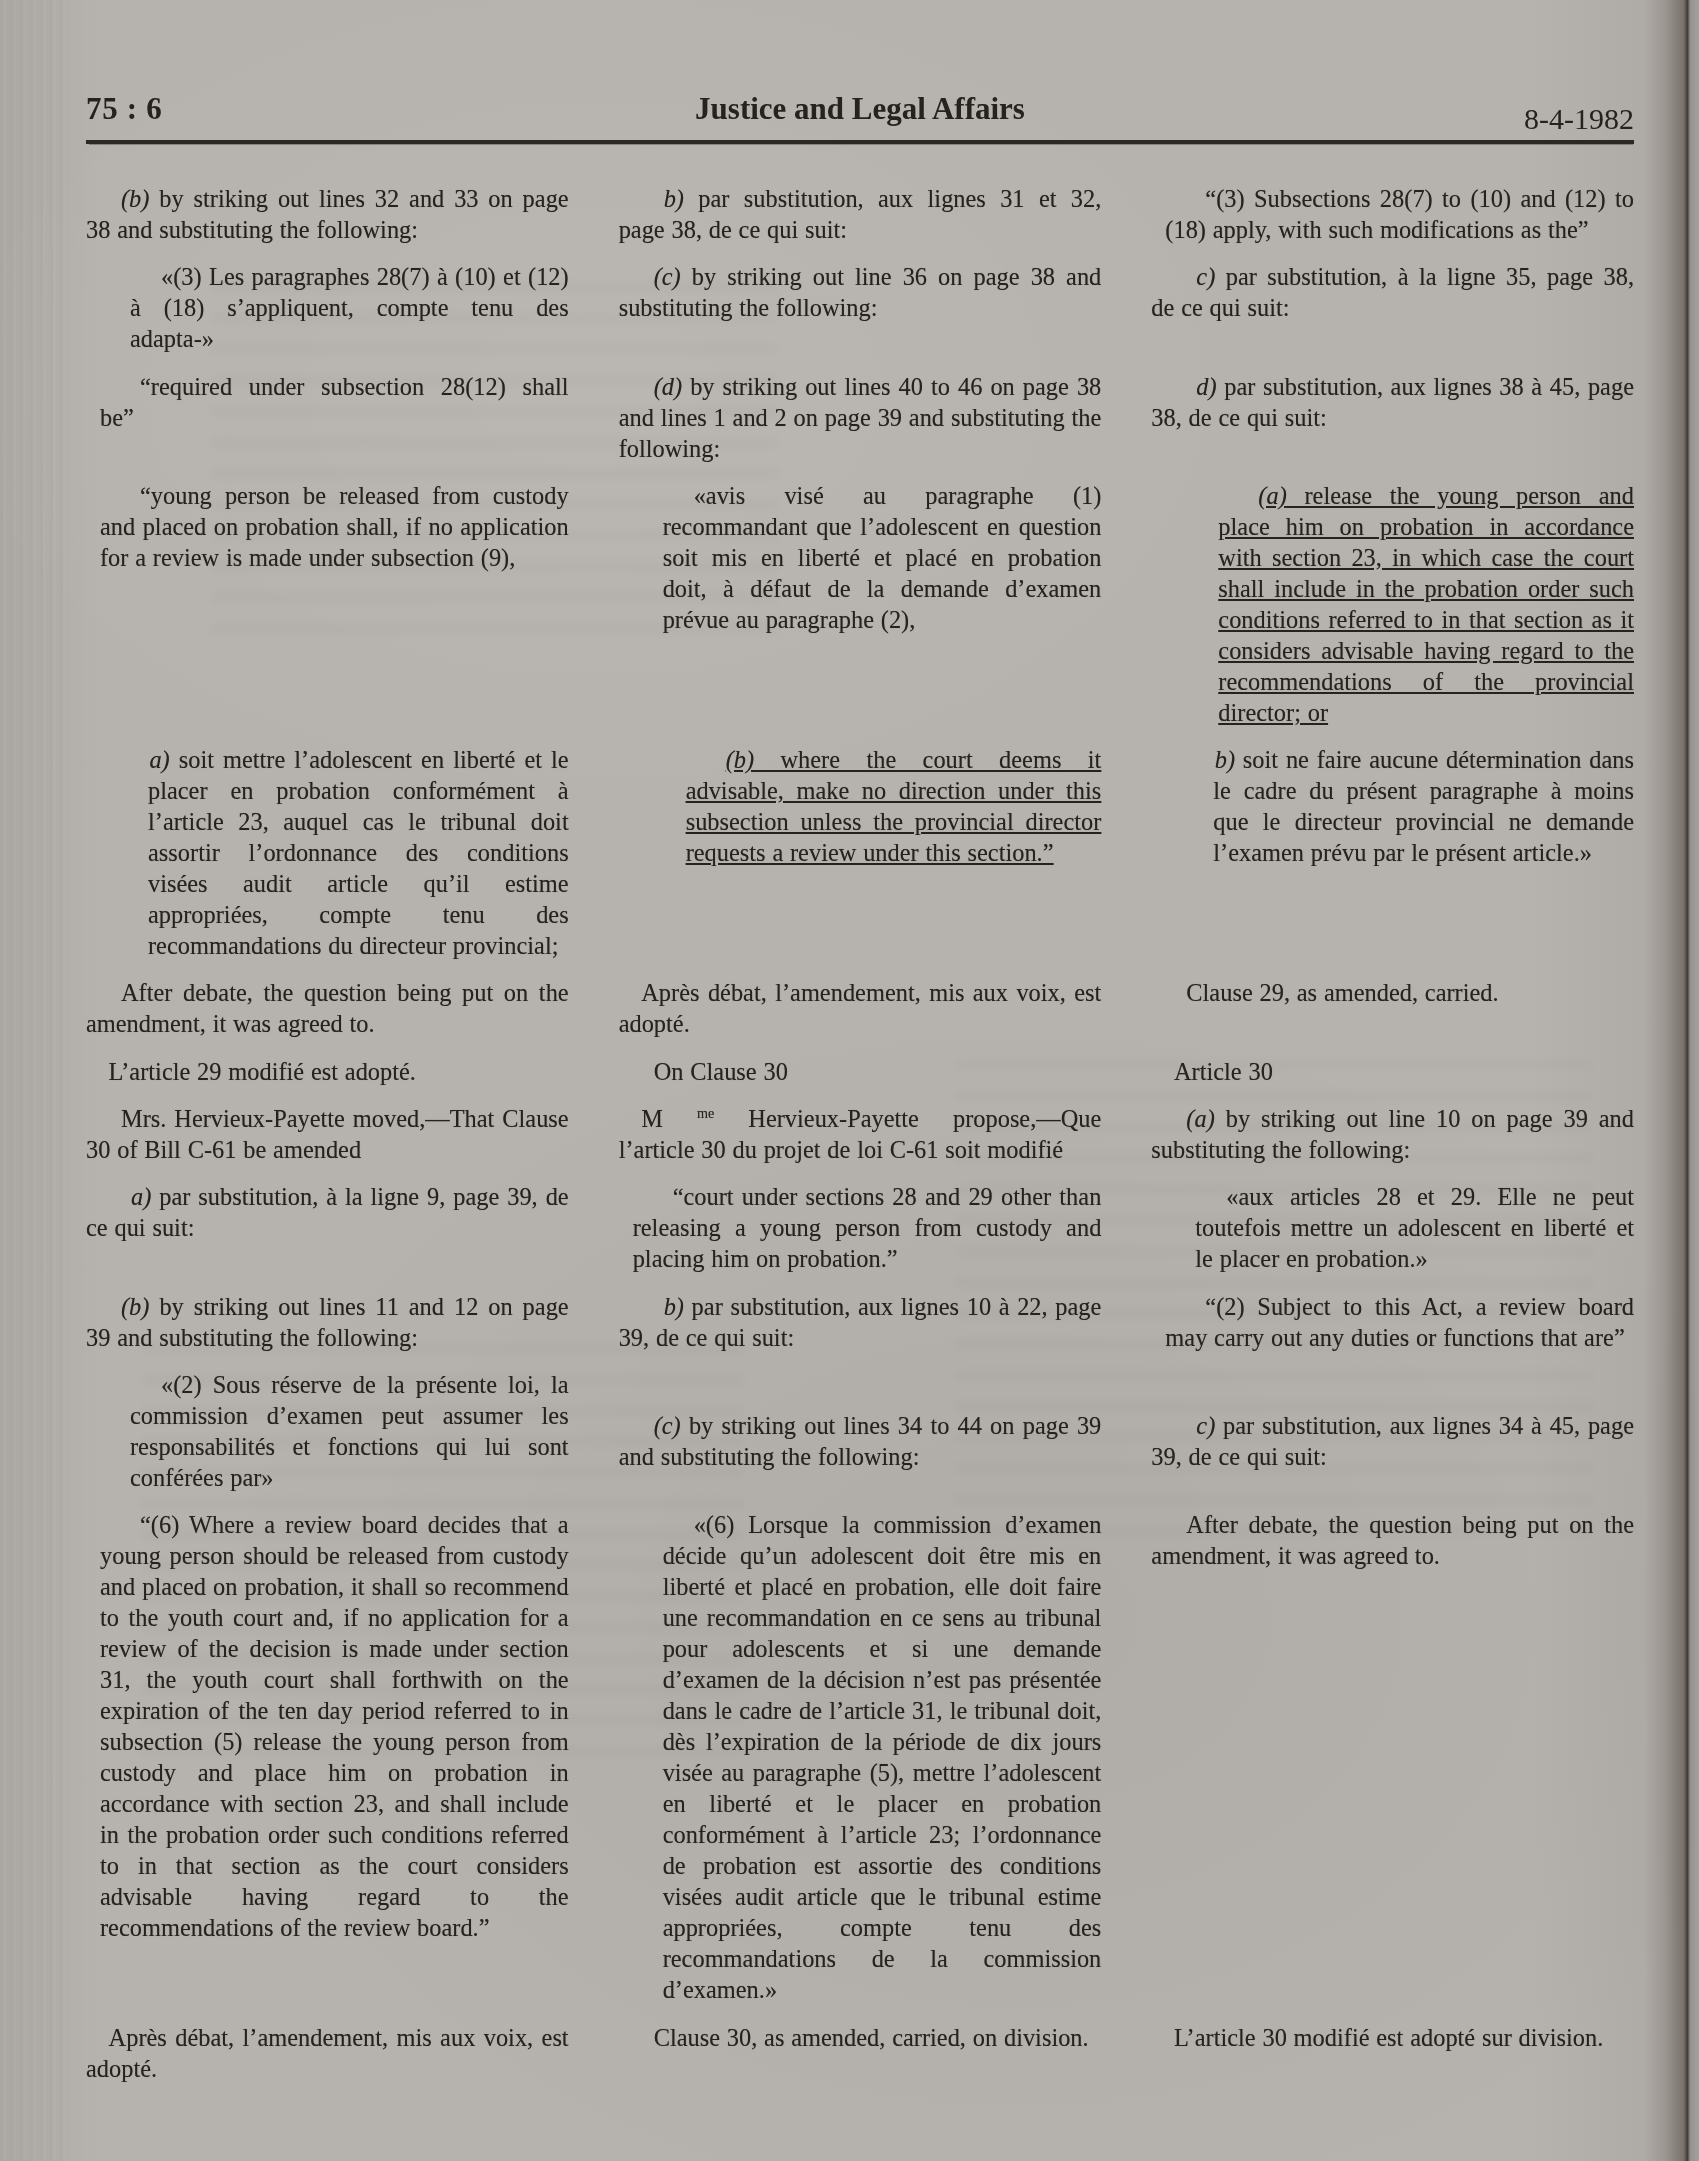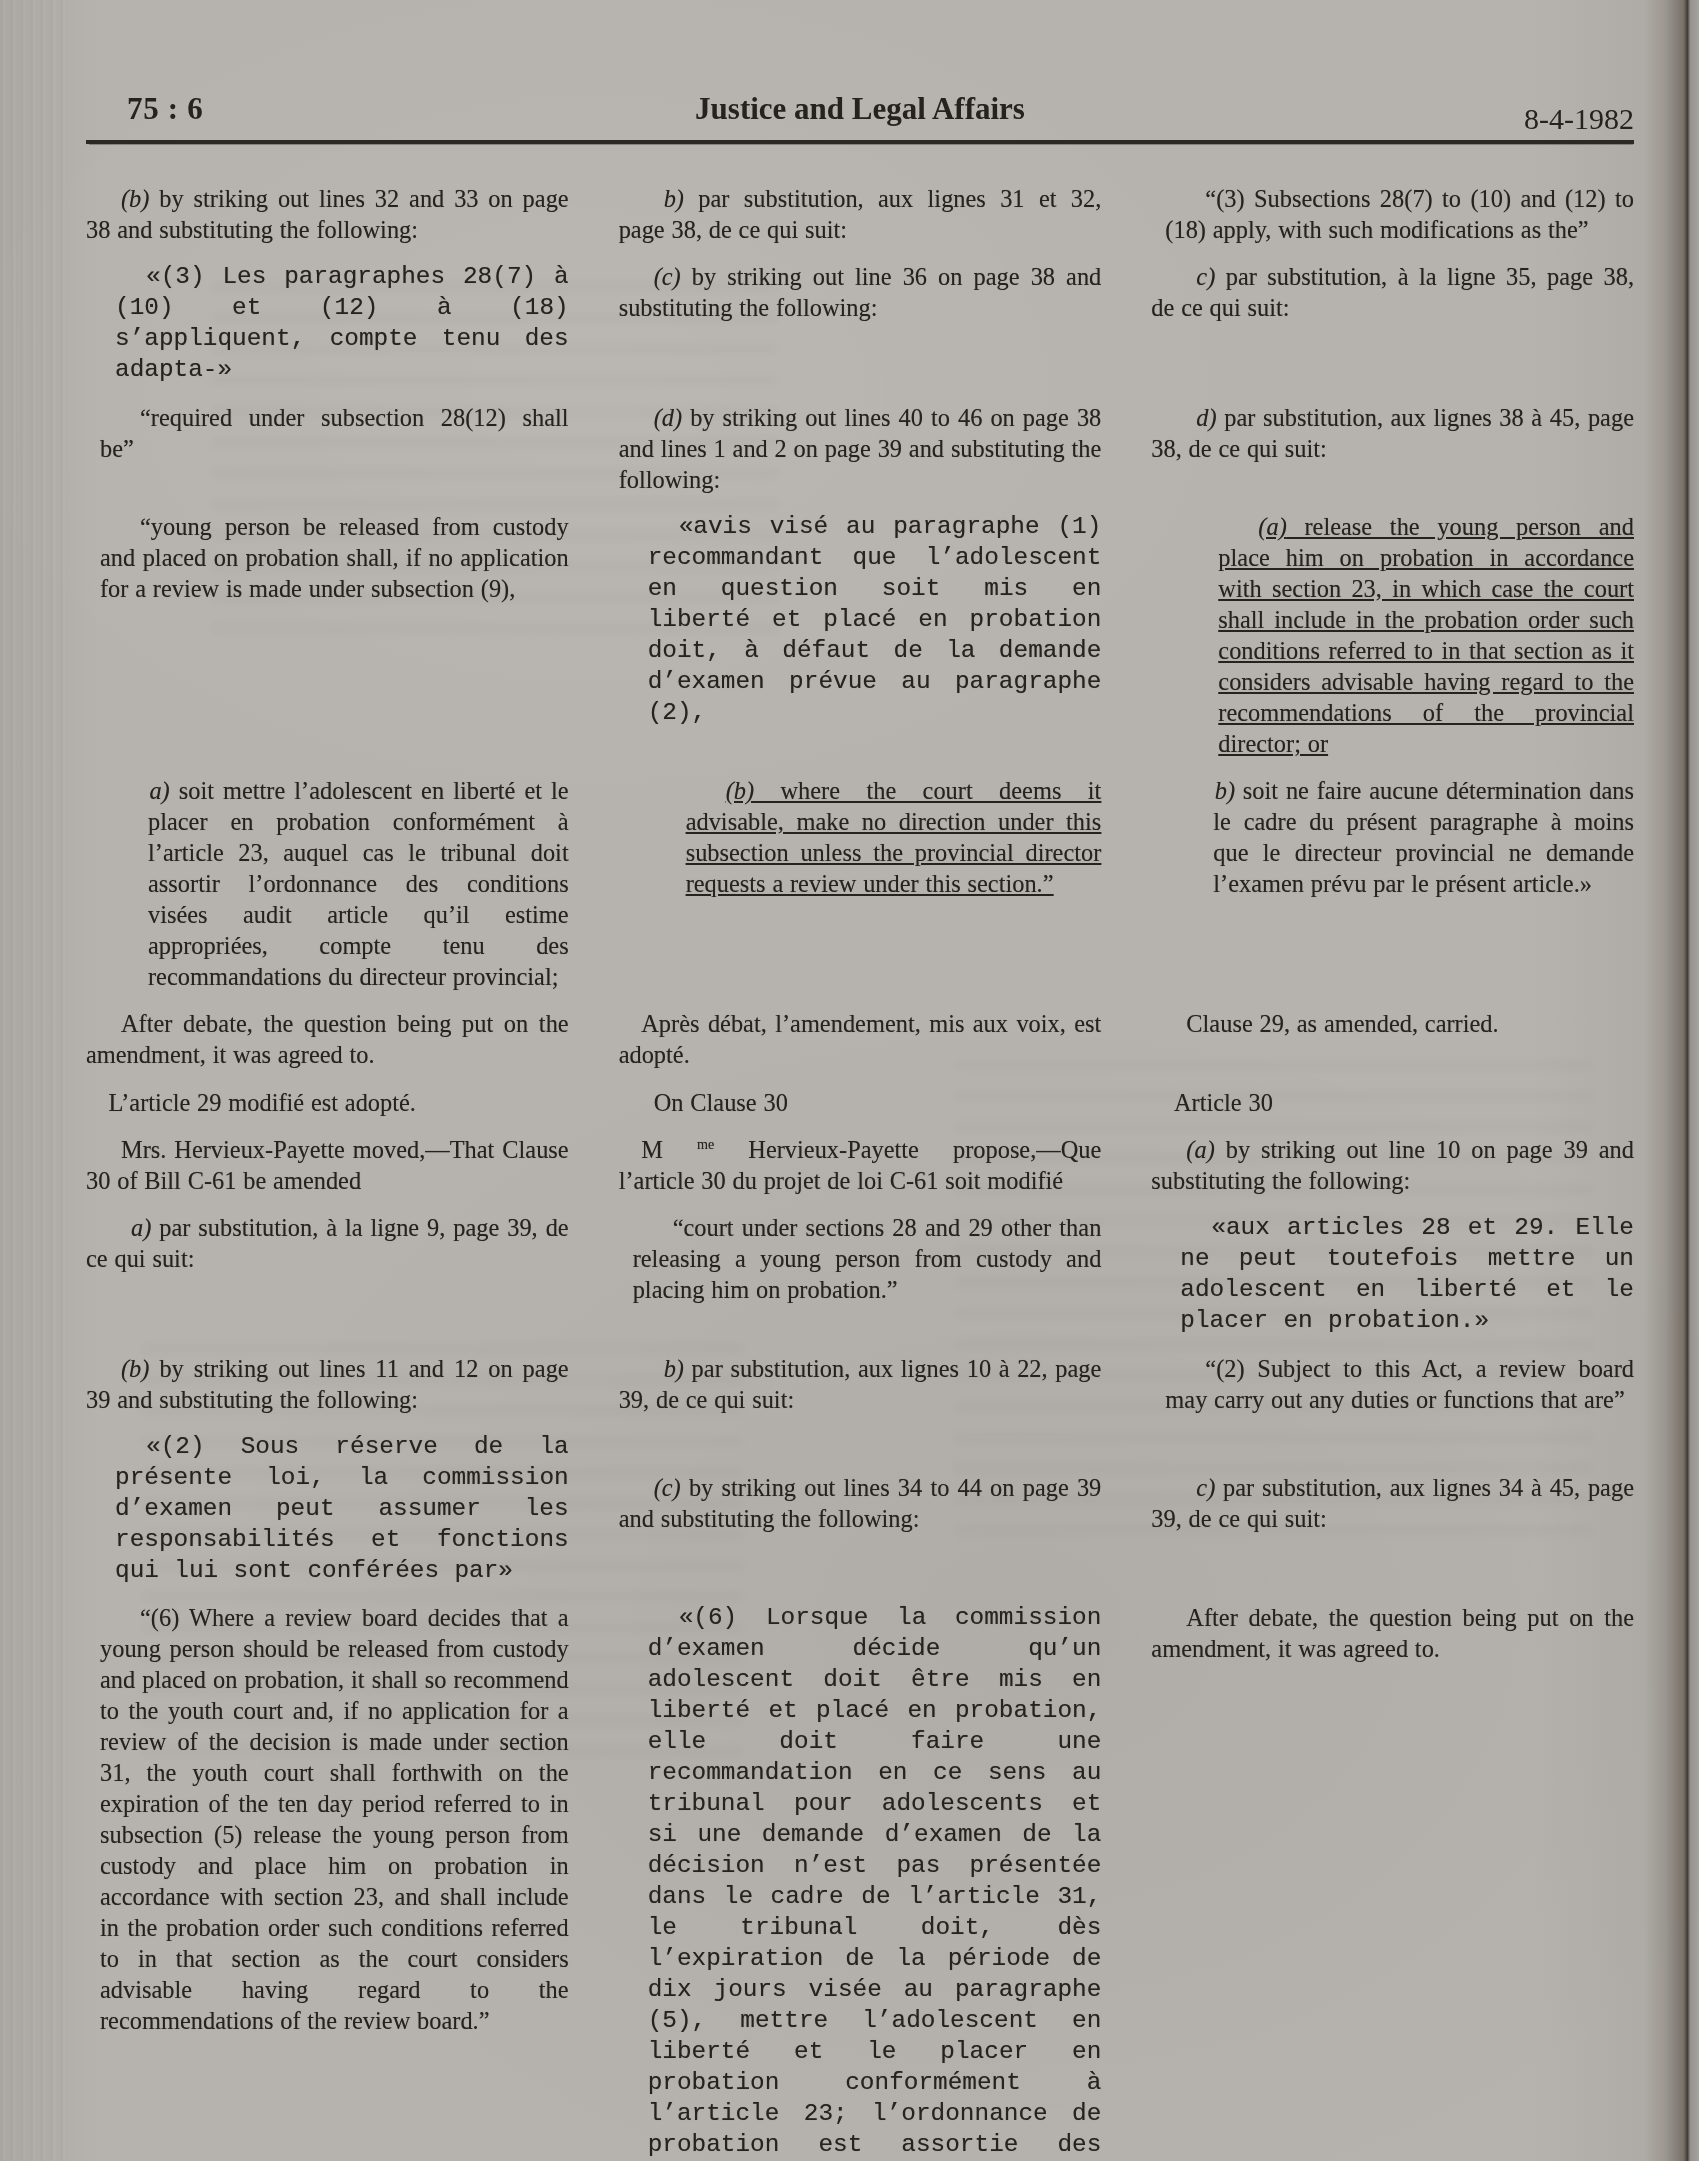--- a/index.html
+++ b/index.html
@@ -40,21 +40,21 @@
   .ghost-smudge{
     position:absolute;pointer-events:none;opacity:.05;
     background:repeating-linear-gradient(to bottom,
       rgba(40,34,28,.5) 0 8.5px, transparent 8.5px 31px);
     filter:blur(4.2px);
   }
   .header{
     position:absolute;left:86px;right:65px;top:91px;height:41px;
     font-size:31px;
   }
-  .header .pageno{position:absolute;left:0;top:0;font-weight:bold;letter-spacing:0.7px;margin-left:41px;}
+  .header .pageno{position:absolute;left:0;top:0;font-weight:bold;letter-spacing:0.7px;}
   .header .title{position:absolute;left:50%;transform:translateX(-50%);top:0;font-weight:bold;}
   .header .date{position:absolute;right:0;top:11px;font-size:30px;}
   .rule{
     position:absolute;left:86px;right:65px;top:140px;height:4.2px;
     background:#2c2822;
     box-shadow:0 1.4px 0.7px rgba(44,40,34,.35);
   }
   .columns{
     position:absolute;left:86px;right:65px;top:183px;
     display:grid;grid-template-columns:1fr 1fr 1fr;
@@ -69,21 +69,21 @@
     word-spacing:0.7px;
   }
   sup{font-size:.58em;line-height:0;margin-left:34px;}
   
   .cell.en p.p  {text-indent:35px;}
   .cell.en p.q1 {margin-left:14px;text-indent:40px;}
   .cell.en p.q2 {margin-left:67px;text-indent:40px;text-decoration:underline;}
   
   .cell.fr p.p  {text-indent:22.6px;}
   .cell.fr p.pl {text-indent:45px;}
-  .cell.fr p.q1 {margin-left:29px;text-indent:31px;font-family:Liberation Mono, monospace;}
+  .cell.fr p.q1 {margin-left:44px;text-indent:31px;}
   .cell.fr p.q2 {margin-left:62px;text-indent:1.4px;}
 </style>
 </head>
 <body>
 
 <div class="page">
   <div class="edge-left"></div>
 
   <div class="ghost-smudge" style="left:212px;top:283px;width:566px;height:354px;"></div>
   <div class="ghost-smudge" style="left:955px;top:1061px;width:637px;height:495px;"></div>

